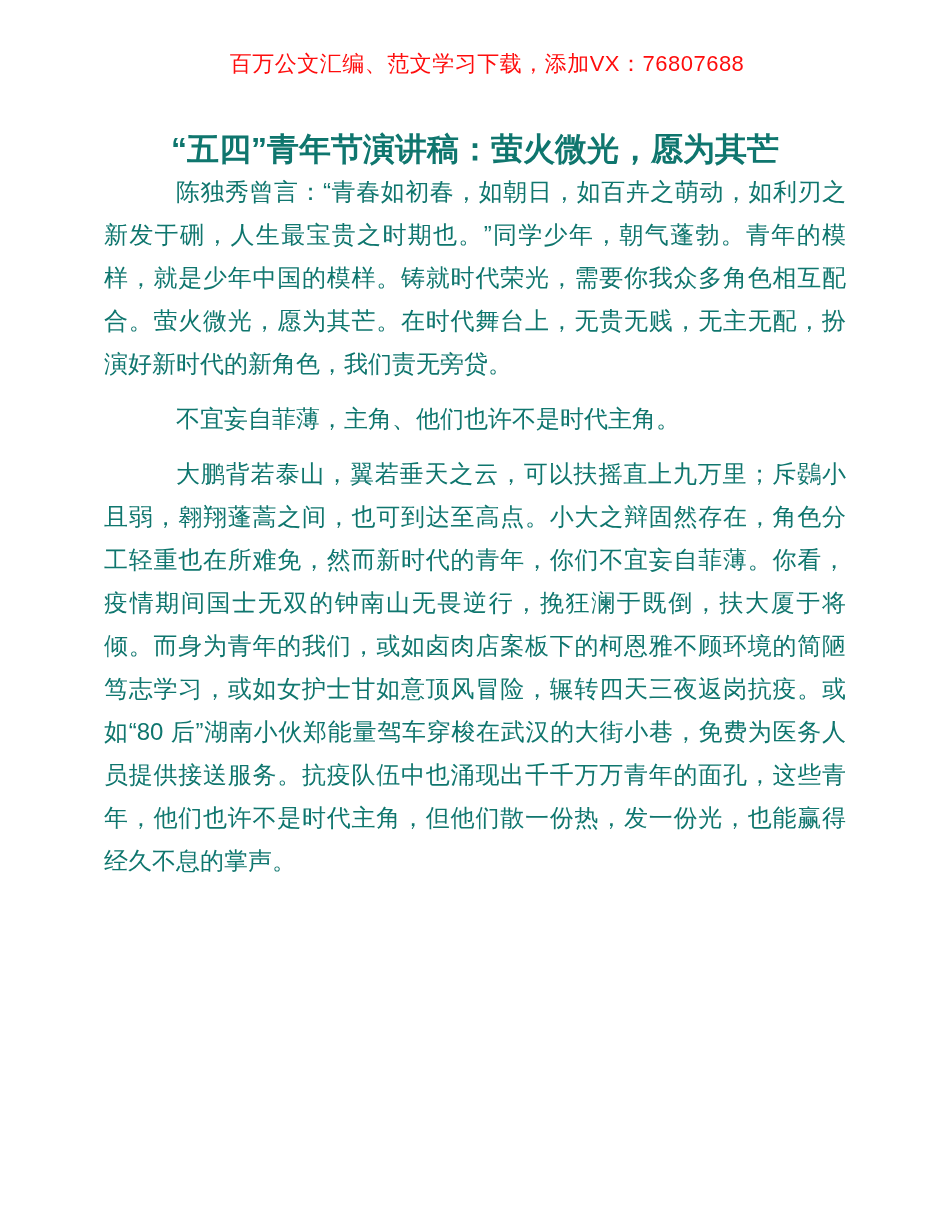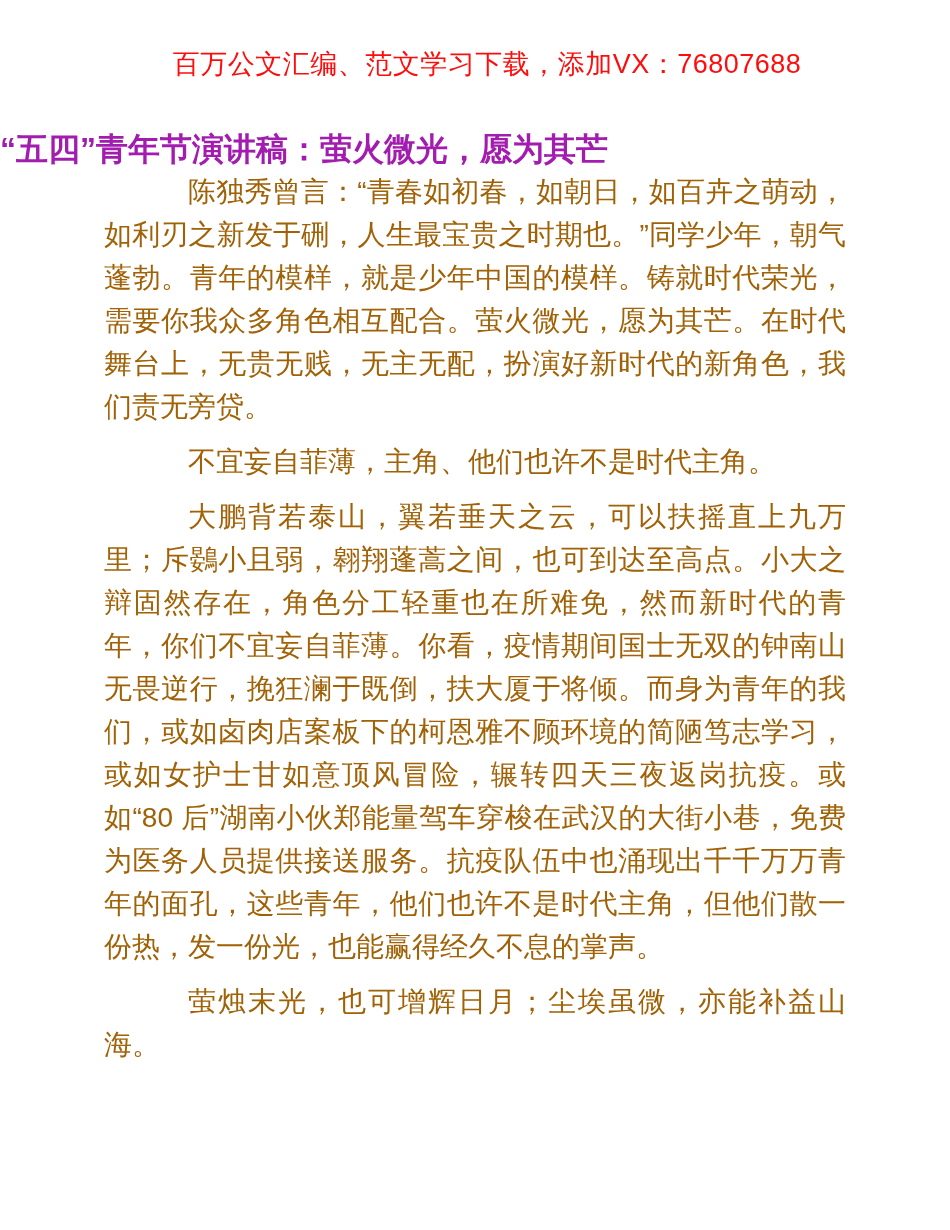--- a/index.html
+++ b/index.html
@@ -17,63 +17,63 @@
     height: 1230px;
     background: #ffffff;
     overflow: hidden;
   }
   .header-note {
     position: absolute;
     top: 50px;
     left: 0;
     width: 100%;
     text-align: center;
-    font-size: 27px;
+    font-size: 22px;
     line-height: 28px;
     font-weight: 400;
     color: #fe0d0d;
     letter-spacing: 0.5px;
     padding-left: 24px;
   }
   .doc-title {
     position: absolute;
     top: 104px;
     left: 0;
     width: 100%;
+    text-align: center;
     font-size: 32px;
     line-height: 48px;
     font-weight: 700;
-    color: #a21caf;
+    color: #0f766e;
   }
   .doc-body {
     position: absolute;
     top: 170px;
     left: 104px;
     width: 742px;
     color: #111111;
   }
   .para {
     margin: 0 0 12px 0;
-    font-size: 28px;
+    font-size: 24px;
     line-height: 43px;
     text-align: justify;
     text-indent: 3em;
-    color: #a16207;
+    color: #0f766e;
     word-break: break-all;
   }
 </style>
 </head>
 <body>
 
 <div class="page" style="background: rgb(255, 255, 255);">
 
   <div class="header-note" style="color: rgb(254, 13, 13);">百万公文汇编、范文学习下载，添加VX：76807688</div>
 
   <h1 class="doc-title">“五四”青年节演讲稿：萤火微光，愿为其芒</h1>
 
   <div class="doc-body">
       <p class="para">陈独秀曾言：“青春如初春，如朝日，如百卉之萌动，如利刃之新发于硎，人生最宝贵之时期也。”同学少年，朝气蓬勃。青年的模样，就是少年中国的模样。铸就时代荣光，需要你我众多角色相互配合。萤火微光，愿为其芒。在时代舞台上，无贵无贱，无主无配，扮演好新时代的新角色，我们责无旁贷。</p>
       <p class="para">不宜妄自菲薄，主角、他们也许不是时代主角。</p>
       <p class="para">大鹏背若泰山，翼若垂天之云，可以扶摇直上九万里；斥鷃小且弱，翱翔蓬蒿之间，也可到达至高点。小大之辩固然存在，角色分工轻重也在所难免，然而新时代的青年，你们不宜妄自菲薄。你看，疫情期间国士无双的钟南山无畏逆行，挽狂澜于既倒，扶大厦于将倾。而身为青年的我们，或如卤肉店案板下的柯恩雅不顾环境的简陋笃志学习，或如女护士甘如意顶风冒险，辗转四天三夜返岗抗疫。或如“80 后”湖南小伙郑能量驾车穿梭在武汉的大街小巷，免费为医务人员提供接送服务。抗疫队伍中也涌现出千千万万青年的面孔，这些青年，他们也许不是时代主角，但他们散一份热，发一份光，也能赢得经久不息的掌声。</p>
-      <p class="para">萤烛末光，也可增辉日月；尘埃虽微，亦能补益山海。</p>
     </div>
 
 </div>
 
 </body></html>

